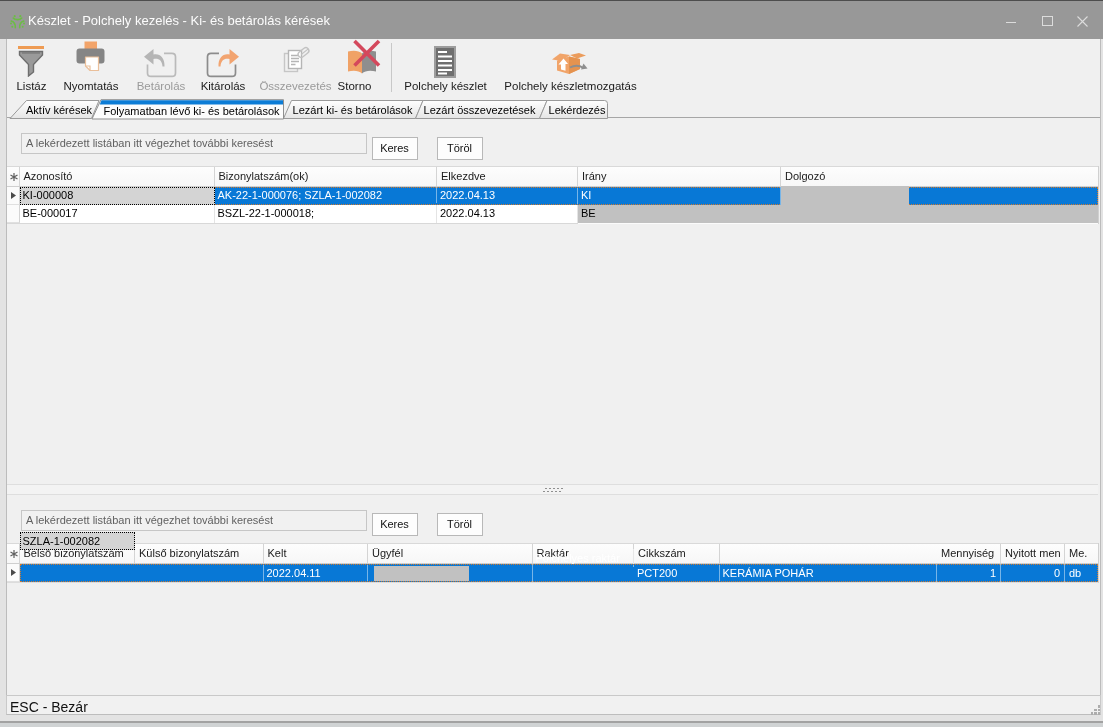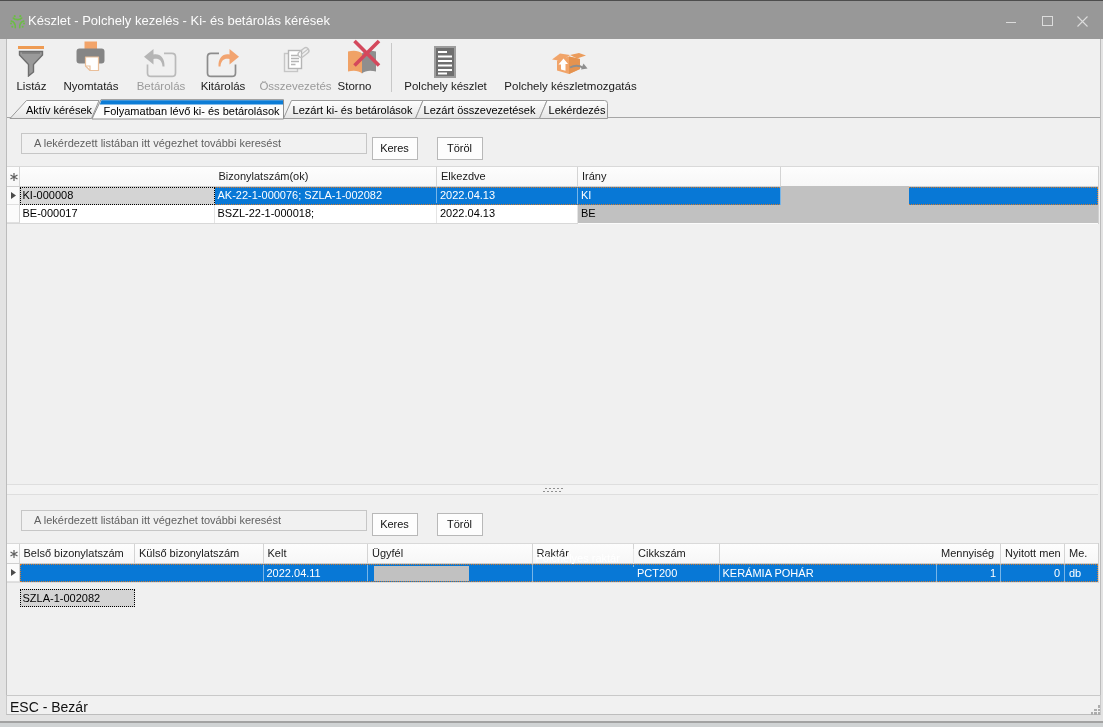--- a/index.html
+++ b/index.html
@@ -4,21 +4,21 @@
 html,body{width:1103px;height:727px;overflow:hidden}
 body{font-family:"Liberation Sans",sans-serif;position:relative;background:#e3e3e3;font-size:11px}
 .abs{position:absolute}
 #topline{left:0;top:0;width:1103px;height:1px;background:#4d4d4d}
 #titlebar{left:0;top:1px;width:1103px;height:38px;background:#989898;color:#fcfcfc}
 #title{position:absolute;left:28px;top:12px;font-size:13px}
 #content{left:6px;top:39px;width:1095px;height:656px;background:#f0f0f0;border-left:1px solid #bcbcbc;border-right:1px solid #bcbcbc}
 .tool-label{position:absolute;top:80px;font-size:11.5px;color:#1a1a1a;text-align:center;white-space:nowrap}
 .tool-label.dis{color:#9a9a9a}
 #tabline{left:7px;top:117px;width:1093px;height:1px;background:#a6a6a6}
-.sinput{position:absolute;left:21px;width:346px;height:21px;background:#f1f1f1;border:1px solid #c6c6c6;color:#606060;font-size:11px;line-height:19px;padding-left:12px;white-space:nowrap}
+.sinput{position:absolute;left:21px;width:346px;height:21px;background:#f1f1f1;border:1px solid #c6c6c6;color:#606060;font-size:11px;line-height:19px;padding-left:4px;white-space:nowrap}
 .sbtn{position:absolute;width:46px;height:23px;background:#fdfdfd;border:1px solid #b8b8b8;color:#111;font-size:11px;text-align:center;line-height:20px}
 .hdr{position:absolute;background:linear-gradient(#fdfdfd,#f7f7f7);border-top:1px solid #d9d9d9;border-bottom:1px solid #cfcfcf}
 .hcell{position:absolute;top:0;height:100%;border-right:1px solid #d4d4d4;color:#1a1a1a;font-size:11px;line-height:19px;padding-left:4px;white-space:nowrap;overflow:hidden}
 .wrow{position:absolute;background:#fff}
 .wcell{position:absolute;top:0;height:100%;border-right:1px solid #e4e4e4;color:#000;font-size:11px;line-height:17px;padding-left:3px;white-space:nowrap;overflow:hidden}
 .brow{position:absolute;background:#0878d6;border:1px dotted #d07a2e}
 .bcell{position:absolute;top:0;height:100%;border-right:1px solid rgba(255,255,255,.45);color:#fff;font-size:11px;line-height:17px;padding-left:3px;white-space:nowrap;overflow:hidden}
 .fcell{position:absolute;background:#d4d4d4;border:1px dotted #000;color:#000;font-size:11px;line-height:15px;padding-left:2px;white-space:nowrap;overflow:hidden}
 .selc{position:absolute;background:#fbfbfb;border-right:1px solid #d4d4d4;border-bottom:1px solid #e0e0e0}
 .redact{position:absolute;background:#c1c1c1}
@@ -141,23 +141,25 @@
 </svg>
 
 <div class="sinput" style="top:132.5px">A lekérdezett listában itt végezhet további keresést</div>
 <div class="sbtn" style="left:371.5px;top:136.5px">Keres</div>
 <div class="sbtn" style="left:436.5px;top:136.5px">Töröl</div>
 
 <div class="hdr abs" style="left:7px;top:166px;width:1091px;height:21px">
  <div class="hcell" style="left:0;width:12.5px;padding-left:0"><svg style="margin:6px 0 0 3px" width="8" height="8" viewBox="0 0 8 8">
         <path d="M4,0 V8 M0.5,2 L7.5,6 M7.5,2 L0.5,6" stroke="#5f5f5f" stroke-width="1.2"></path>
       </svg></div>
+ <div class="hcell" style="left:12.5px;width:195px">Azonosító</div>
  <div class="hcell" style="left:207.5px;width:222.5px">Bizonylatszám(ok)</div>
  <div class="hcell" style="left:430px;width:141px">Elkezdve</div>
  <div class="hcell" style="left:571px;width:203px">Irány</div>
+ <div class="hcell" style="left:774px;width:316.5px;border-right:none">Dolgozó</div>
 </div>
 <div class="selc abs" style="left:7px;top:187px;width:12.5px;height:17.5px"><svg style="margin:5px 0 0 4px" width="5" height="7" viewBox="0 0 5 7">
       <path d="M0,0 L5,3.5 L0,7 Z" fill="#4a4a4a"></path>
     </svg></div>
 <div class="brow abs" style="left:19.5px;top:187px;width:1078px;height:17.5px;border:none"></div>
 <div class="bcell abs" style="left:214.5px;top:187px;width:222.5px;height:16px;line-height:17.5px">AK-22-1-000076; SZLA-1-002082</div>
 <div class="bcell abs" style="left:437px;top:187px;width:141px;height:17.5px;line-height:17.5px">2022.04.13</div>
 <div class="bcell abs" style="left:578px;top:187px;width:203px;height:17.5px;line-height:17.5px">KI</div>
 <div class="abs" style="left:19.5px;top:187px;width:1078px;height:17.5px;border:1px dotted #d07a2e"></div>
 <div class="fcell abs" style="left:19.5px;top:187px;width:195px;height:17.5px;line-height:15.5px">KI-000008</div>
@@ -211,21 +213,21 @@
 <div class="bcell abs" style="left:263.5px;top:564px;width:104.5px;height:18px;line-height:18px">2022.04.11</div>
 <div class="bcell abs" style="left:368px;top:564px;width:164.5px;height:18px;line-height:18px"></div>
 <div class="bcell abs" style="left:532.5px;top:549px;width:101.5px;height:18px;line-height:18px">Polchelyes raktár</div>
 <div class="bcell abs" style="left:634px;top:564px;width:85.5px;height:18px;line-height:18px">PCT200</div>
 <div class="bcell abs" style="left:719.5px;top:564px;width:217.5px;height:18px;line-height:18px">KERÁMIA POHÁR</div>
 <div class="bcell abs" style="left:937px;top:564px;width:64px;height:18px;line-height:18px;text-align:right;padding-right:4px">1</div>
 <div class="bcell abs" style="left:1001px;top:564px;width:64px;height:18px;line-height:18px;text-align:right;padding-right:4px">0</div>
 <div class="bcell abs" style="left:1065px;top:564px;width:32.5px;height:18px;line-height:18px;border-right:none;padding-left:4px">db</div>
 <div class="redact abs" style="left:374px;top:565.5px;width:95px;height:15px"></div>
 <div class="abs" style="left:19.5px;top:564px;width:1078px;height:18px;border:1px dotted #d07a2e"></div>
-<div class="fcell abs" style="left:19.5px;top:589px;width:115.5px;height:18px;line-height:16px">SZLA-1-002082</div>
+<div class="fcell abs" style="left:19.5px;top:532px;width:115.5px;height:18px;line-height:16px">SZLA-1-002082</div>
 <div class="abs" style="left:7px;top:582px;width:1091px;height:1px;background:#dcdcdc"></div>
 <div class="abs" style="left:1097.5px;top:543px;width:1px;height:40px;background:#d0d0d0"></div>
 
 <div class="abs" id="statusbar">
     <div id="statustext">ESC - Bezár</div>
  <div class="gdot" style="left:1090.5px;top:9px"></div>
  <div class="gdot" style="left:1087px;top:12.5px"></div>
  <div class="gdot" style="left:1090.5px;top:12.5px"></div>
  <div class="gdot" style="left:1083.5px;top:16px"></div>
  <div class="gdot" style="left:1087px;top:16px"></div>

